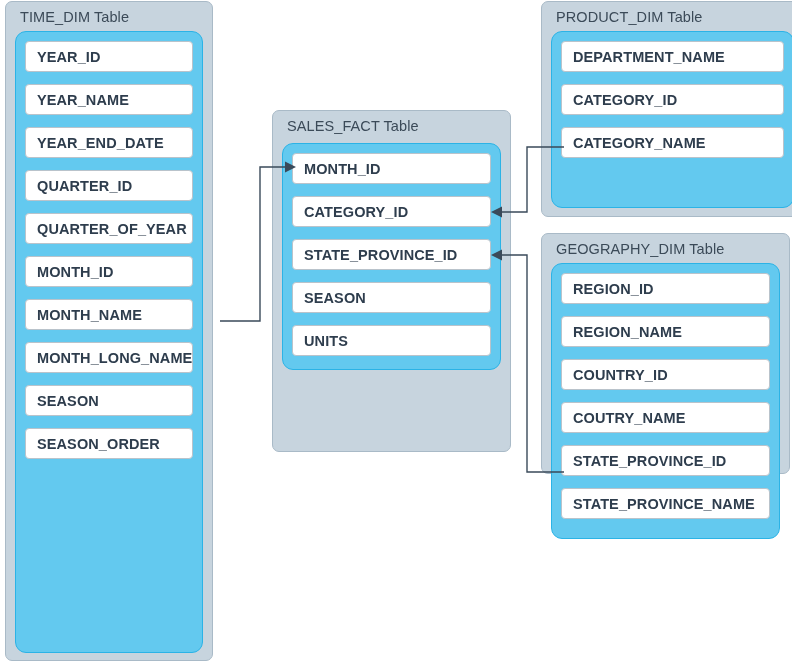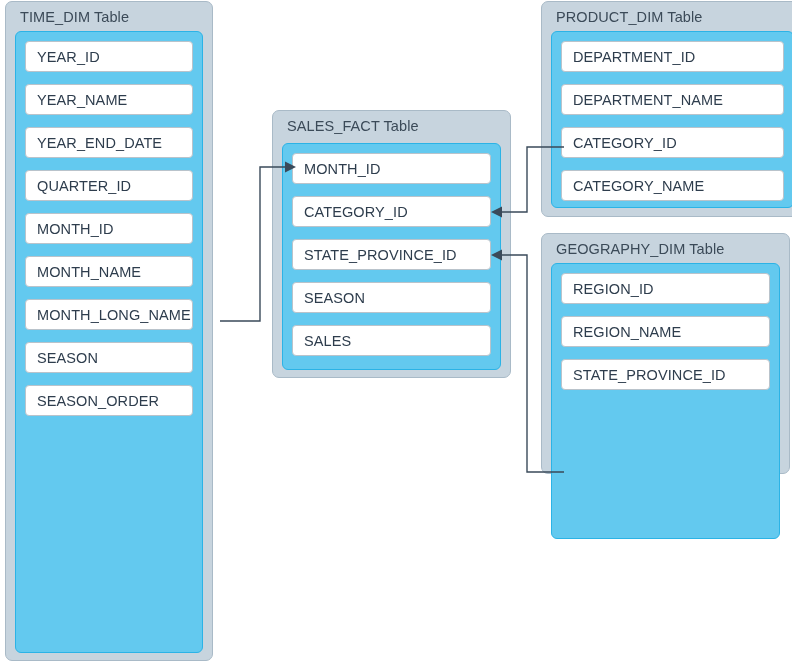--- a/index.html
+++ b/index.html
@@ -29,23 +29,24 @@
     white-space:nowrap;
     letter-spacing:.1px;
   }
   
   .tbody{
     position:absolute;
     left:9px;
     right:9px;
     background:#63c9ef;
     border:1px solid #2bb3e6;
-    border-radius:6px;
+    border-radius:11px;
     box-sizing:border-box;
     padding:9px 9px;
+    font-weight:bold;
   }
   
   .field{
     height:31px;
     background:#ffffff;
     border:1px solid #b9c3cb;
     border-radius:4px;
     box-sizing:border-box;
     margin-bottom:12px;
     display:flex;
@@ -68,55 +69,58 @@
 
 <div id="canvas">
 
   <div class="panel" style="left:5px; top:1px; width:208px; height:660px;">
     <div class="panel-title">TIME_DIM Table</div>
     <div class="tbody" style="top:29px; height:622px;">
       <div class="field">YEAR_ID</div>
       <div class="field">YEAR_NAME</div>
       <div class="field">YEAR_END_DATE</div>
       <div class="field">QUARTER_ID</div>
+      <div class="field">QUARTER_OF_YEAR</div>
       <div class="field">MONTH_ID</div>
       <div class="field">MONTH_NAME</div>
       <div class="field">MONTH_LONG_NAME</div>
       <div class="field">SEASON</div>
       <div class="field">SEASON_ORDER</div>
     </div>
   </div>
 
-  <div class="panel" style="left:272px; top:110px; width:239px; height:268px;">
+  <div class="panel" style="left:272px; top:110px; width:239px; height:342px;">
     <div class="panel-title">SALES_FACT Table</div>
     <div class="tbody" style="top:32px; height:227px;">
       <div class="field">MONTH_ID</div>
       <div class="field">CATEGORY_ID</div>
       <div class="field">STATE_PROVINCE_ID</div>
       <div class="field">SEASON</div>
-      <div class="field">SALES</div>
+      <div class="field">UNITS</div>
     </div>
   </div>
 
   <div class="panel" style="left:541px; top:1px; width:263px; height:216px;">
     <div class="panel-title">PRODUCT_DIM Table</div>
     <div class="tbody" style="top:29px; height:177px;">
-      <div class="field">DEPARTMENT_ID</div>
       <div class="field">DEPARTMENT_NAME</div>
       <div class="field">CATEGORY_ID</div>
       <div class="field">CATEGORY_NAME</div>
     </div>
   </div>
 
   <div class="panel" style="left:541px; top:233px; width:249px; height:241px;">
     <div class="panel-title">GEOGRAPHY_DIM Table</div>
     <div class="tbody" style="top:29px; height:276px;">
       <div class="field">REGION_ID</div>
       <div class="field">REGION_NAME</div>
+      <div class="field">COUNTRY_ID</div>
+      <div class="field">COUTRY_NAME</div>
       <div class="field">STATE_PROVINCE_ID</div>
+      <div class="field">STATE_PROVINCE_NAME</div>
     </div>
   </div>
 
   <svg id="links" viewBox="0 0 792 664" width="792" height="664">
 
     <g>
       <path d="M 220 321 L 260 321 L 260 167 L 285 167"></path>
       <polygon points="285,161.5 296,167 285,172.5"></polygon>
     </g>
 

